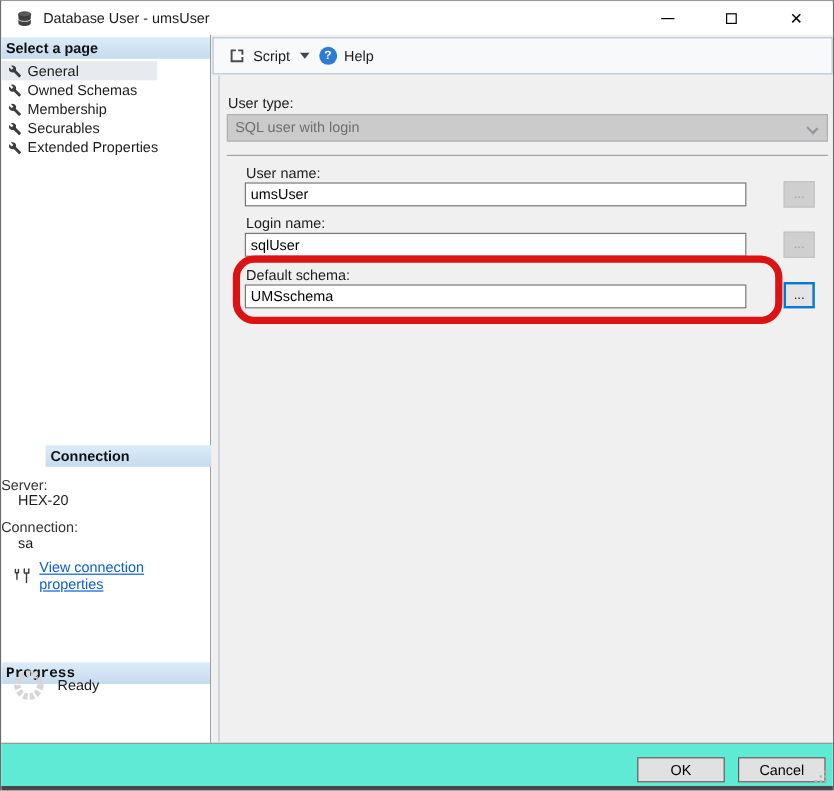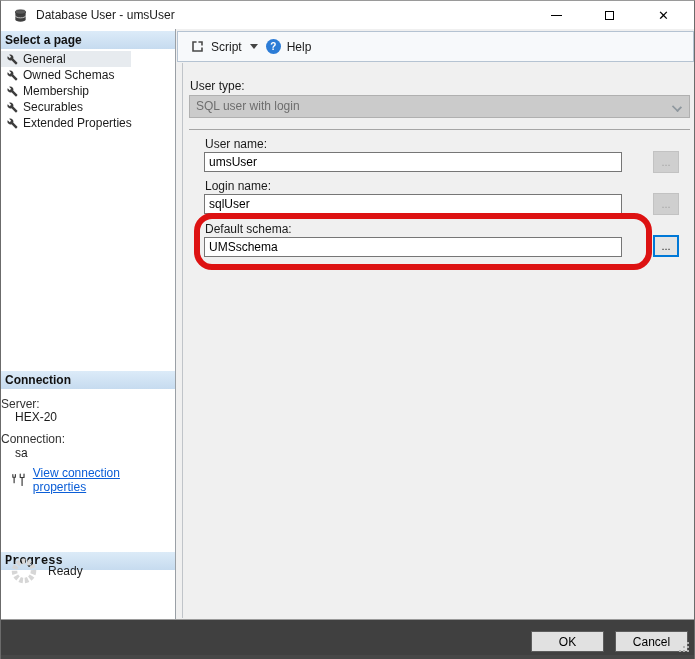--- a/index.html
+++ b/index.html
@@ -19,21 +19,21 @@
   .btn-min { right:115px; } .btn-max { right:62px; } .btn-close { right:8px; }
   .min-glyph { display:block; width:11px; height:0; border-top:1px solid #000; }
   .max-glyph { display:block; width:9px; height:9px; border:1px solid #000; }
   .close-glyph { font-size:13px; color:#000; line-height:1; }
 
   
   .sidebar { position:absolute; left:0; top:28px; width:175px; height:590px; background:#ffffff; border-right:1px solid #9aa0a6; }
   .side-header { position:absolute; left:0; width:174px; height:18px; line-height:18px; padding-left:4px;
                  font-weight:bold; font-size:12px; color:#111;
                  background:linear-gradient(to bottom,#dcebf8,#c6dbef); }
-  .hdr-select { top:2px; } .hdr-conn { top:342px; } .hdr-prog { top:523px;font-family:Liberation Mono, monospace; }
+  .hdr-select { top:2px; } .hdr-conn { top:342px;margin-left:37px; } .hdr-prog { top:523px;font-family:Liberation Mono, monospace; }
   .page-item { position:absolute; left:0; width:174px; height:16px; display:flex; align-items:center; gap:5px; padding-left:6px; cursor:pointer; }
   .page-item.selected { background:#e7ebef; width:130px; }
   .wrench { width:11px; height:11px; flex:0 0 11px; }
   .page-label { font-size:12px; color:#1b1b1b; }
 
   .conn-label { position:absolute; left:0; font-size:12px; color:#333; }
   .conn-value { position:absolute; left:14px; font-size:12px; color:#1b1b1b; }
   .link-row { position:absolute; left:10px; top:437px; display:flex; align-items:center; gap:5px; }
   .view-link { font-size:12px; color:#0b5ed7; text-decoration:underline; cursor:pointer; }
 
@@ -61,21 +61,21 @@
   .txt-input { position:absolute; left:28px; width:418px; height:20px; border:1px solid #767676; background:#fff; font-family:"Liberation Sans", sans-serif; font-size:12px; padding:0 4px; color:#000; }
   .in-username { top:123px; } .in-loginname { top:165px; } .in-schema { top:208px; }
   .browse { position:absolute; left:477px; width:26px; height:22px; font-size:11px; text-align:center; }
   .browse.disabled { top:122px; background:#cfcfcf; border:1px solid #c2c2c2; color:#a3a3a3; }
   .browse.disabled2 { top:164px; background:#cfcfcf; border:1px solid #c2c2c2; color:#a3a3a3; }
   .browse.active { top:206px; background:#e4e4e4; border:2px solid #0078d7; color:#222; cursor:pointer; }
 
   .red-annotation { position:absolute; left:18px; top:184px; width:458px; height:57px; border:6px solid #dd1212; border-radius:18px; pointer-events:none; z-index:5; }
 
   
-  .footer { position:absolute; left:0; top:618px; width:693px; height:37px; background:#404040; border-top:1px solid #9a9a9a; }
+  .footer { position:absolute; left:0; top:618px; width:693px; height:37px; background:#5eead4; border-top:1px solid #9a9a9a; }
   .foot-btn { position:absolute; top:11px; width:73px; height:21px; background:#e1e1e1; border:1px solid #5c5c5c; font-family:"Liberation Sans", sans-serif; font-size:12px; color:#000; cursor:pointer; }
   .btn-ok { left:530px; } .btn-cancel { left:614px; }
   .grip { position:absolute; right:4px; bottom:3px; width:12px; height:12px; cursor:nwse-resize; }
 </style>
 </head>
 <body>
 
 <div id="window">
 
   <div class="titlebar">

